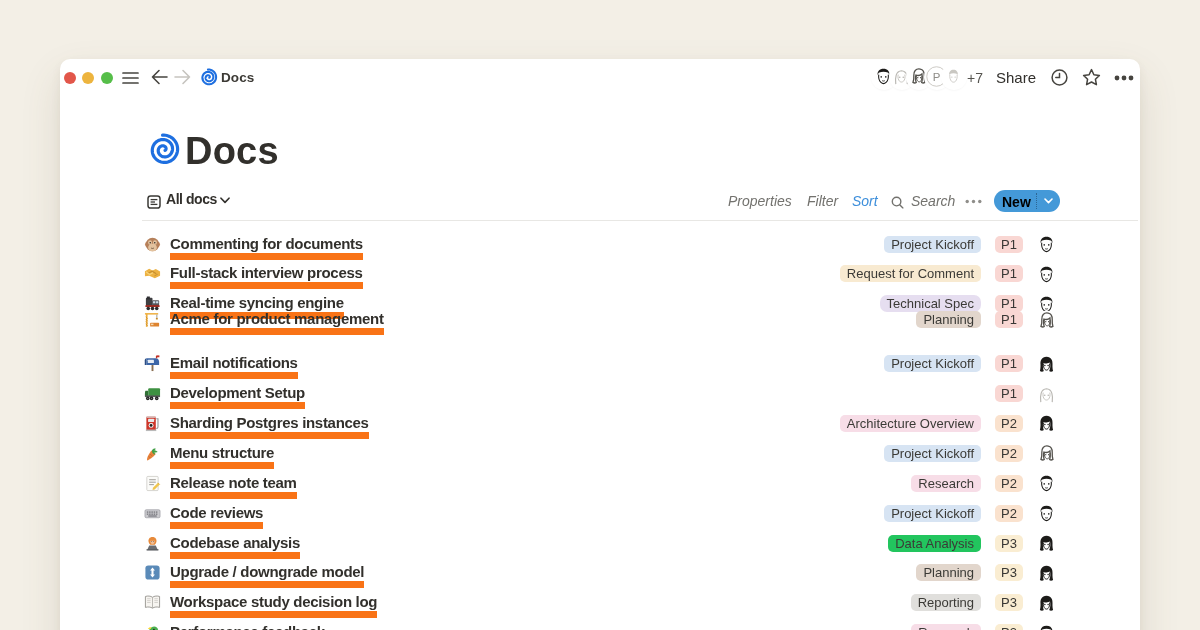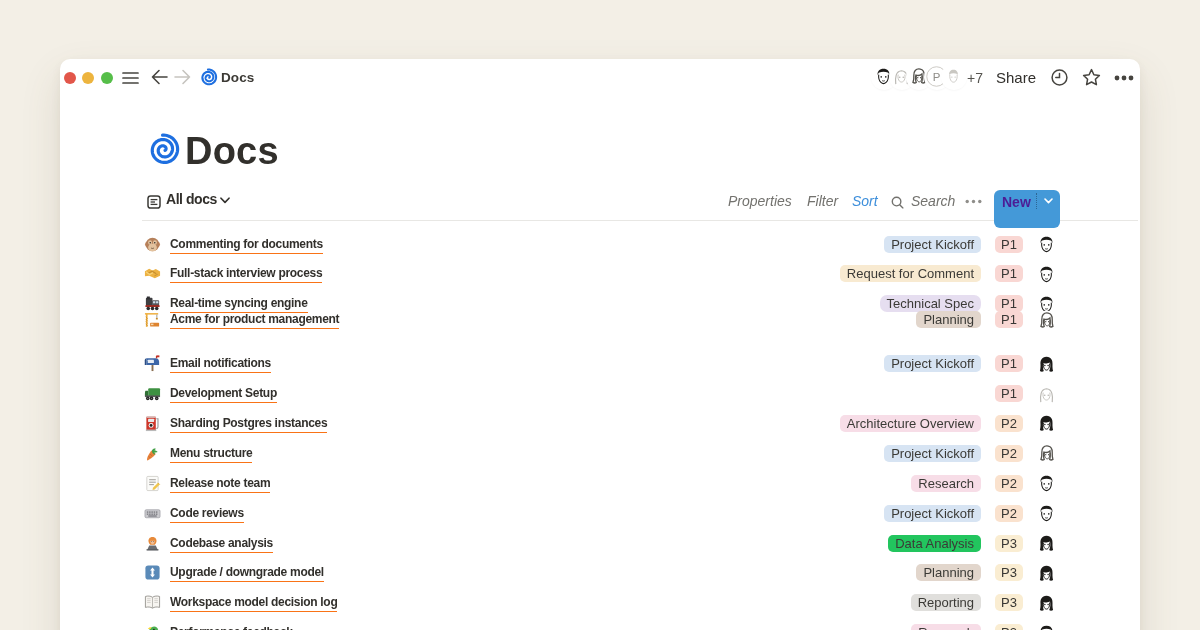--- a/index.html
+++ b/index.html
@@ -11,25 +11,25 @@
   .abs{position:absolute;}
   .dot{position:absolute;border-radius:50%;}
   .tl{width:12px;height:12px;top:12.5px;}
   
   .tbdocs{left:161px;top:11px;font-size:13.5px;font-weight:700;color:#3c3a35;letter-spacing:.1px;}
   
   .bigtitle{left:125px;top:71px;font-size:38px;font-weight:700;color:#32302c;letter-spacing:.2px;}
   .alldocs{left:106px;top:131.5px;font-size:14px;font-weight:700;color:#32302c;letter-spacing:-.45px;}
   .divider{position:absolute;left:82px;top:160.5px;width:996px;height:1.2px;background:#E8E7E4;}
   .toolbar{font-size:14px;color:#73726e;top:134px;font-style:italic;}
-  .newbtn{left:934px;top:131px;width:66px;height:38px;background:#4499D8;border-radius:6px;color:#4c1d95;}
+  .newbtn{left:934px;top:131px;width:66px;height:22px;background:#4499D8;border-radius:11px;color:#000000;}
   .row{position:absolute;left:0;width:1080px;height:30px;}
   .ric{position:absolute;left:84px;top:6px;width:17px;height:17px;}
-  .rtitle{position:absolute;left:110px;top:5px;font-size:12px;font-weight:700;color:#32302c;
-          border-bottom:1px solid #f97316;line-height:18px;letter-spacing:-.3px;}
+  .rtitle{position:absolute;left:110px;top:5px;font-size:15px;font-weight:700;color:#32302c;
+          border-bottom:7px solid #f97316;line-height:18px;letter-spacing:-.3px;}
   .tag{position:absolute;height:17px;border-radius:5px;top:6px;font-size:13px;color:#3b3a36;
        line-height:17.5px;padding:0 7px;}
   .ppill{position:absolute;left:935px;top:6px;width:28px;height:17px;border-radius:5px;
          font-size:13px;font-weight:400;color:#393734;text-align:center;line-height:17.5px;}
   .rav{position:absolute;left:976px;top:4.5px;width:21px;height:21px;}
   svg{display:block;}
 </style></head>
 <body>
 <div class="stage">
 <div class="window">
@@ -462,21 +462,21 @@
         </div>
       </div>
 <div class="row" style="top:529.3px;">
         <div class="ric">
           <svg viewBox="0 0 18 18" width="17" height="17">
             <path d="M9 3.5 C7 2 4 1.8 1.5 2.6 L1.5 14.2 C4 13.4 7 13.6 9 15 C11 13.6 14 13.4 16.5 14.2 L16.5 2.6 C14 1.8 11 2 9 3.5 Z" fill="#f7f5f1" stroke="#8f8d88" stroke-width=".9"></path>
             <line x1="9" y1="3.6" x2="9" y2="14.8" stroke="#b0aea9" stroke-width=".9"></line>
             <path d="M3.3 5 L7 5 M3.3 7 L7 7 M3.3 9 L7 9 M11 5 L14.7 5 M11 7 L14.7 7 M11 9 L14.7 9" stroke="#c2c0bb" stroke-width=".7"></path>
           </svg>
         </div>
-        <span class="rtitle">Workspace model decision log</span>
+        <span class="rtitle">Workspace study decision log</span>
         <span class="tag" style="right:159px;background:#E0DFDC;">Reporting</span>
         <span class="ppill" style="background:#FAEDD2;">P3</span>
         <div class="rav">
           <svg viewBox="0 0 22 22" width="21" height="21">
             <circle cx="11" cy="11" r="10.6" fill="#fff"></circle>
             <path d="M11 2.8 C6 2.8 4.4 6.8 4.7 10.8 C4.9 13.8 4.5 16.4 4.1 17.9 C5.6 18.8 7.3 18.6 8.2 17.9 C7.4 16 7.1 13.6 7.3 11.2 L7.7 9.3 C9.9 10.2 13.3 10 14.7 9 L15 11.2 C15.2 13.6 14.6 16 13.8 17.9 C14.7 18.6 16.4 18.8 17.9 17.9 C17.5 16.4 17.1 13.8 17.3 10.8 C17.6 6.8 16 2.8 11 2.8 Z" fill="#1c1b19"></path>
             <path d="M7.8 10 C7.5 12.5 8 14.8 9.4 16.2 C10.3 17.1 11.7 17.1 12.6 16.2 C14 14.8 14.5 12.5 14.2 10" fill="none" stroke="#1c1b19" stroke-width="1"></path>
             <circle cx="9.3" cy="12" r=".75" fill="#1c1b19"></circle>
             <circle cx="12.7" cy="12" r=".75" fill="#1c1b19"></circle>
           </svg>

